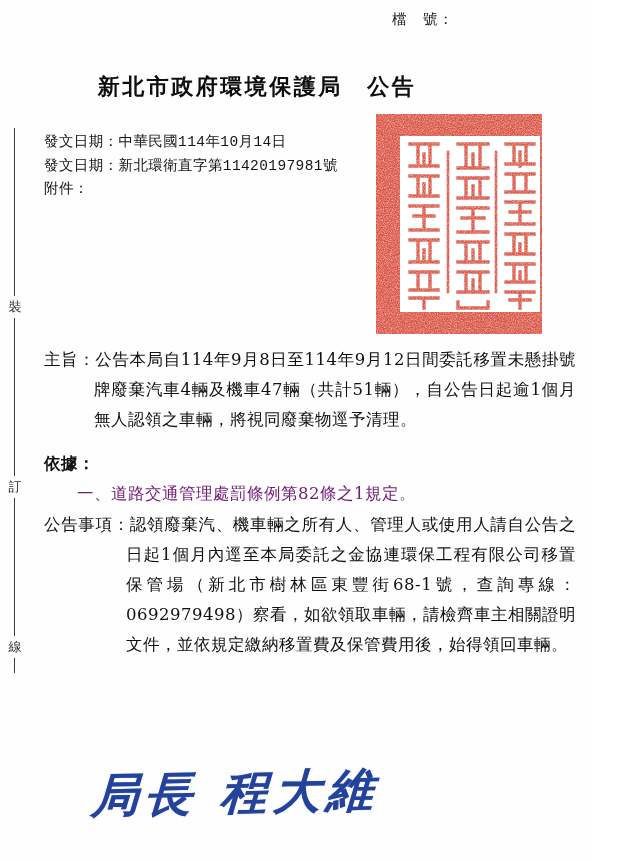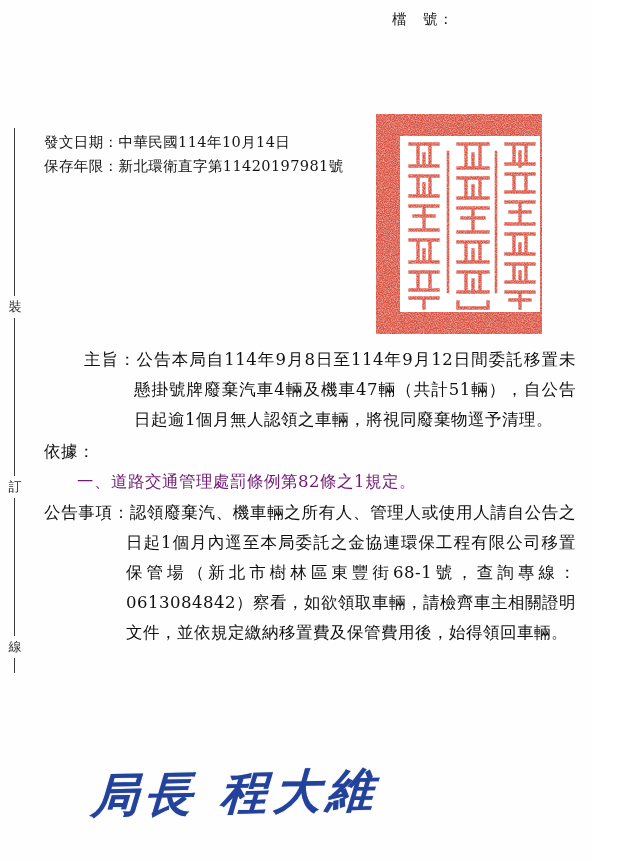--- a/index.html
+++ b/index.html
@@ -56,20 +56,21 @@
     left: 44px;
     top: 131px;
     width: 320px;
   }
   .meta-row {
     font-size: 14.5px;
     line-height: 23.5px;
     letter-spacing: 0.4px;
     white-space: pre;
     color: #151515;
+    font-family: Liberation Mono, monospace;
   }
 
   
   .seal {
     position: absolute;
     left: 374px;
     top: 112px;
     width: 170px;
     height: 224px;
   }
@@ -110,24 +111,24 @@
     font-size: 16.5px;
     line-height: 30px;
     letter-spacing: 0.5px;
     text-align: justify;
     color: #101010;
     margin: 0;
   }
   .para.hang {
     padding-left: 50px;
     text-indent: -50px;
-    margin-left: 40px;
   }
   .para.label-only {
-    margin-top: 2px;
+    margin-top: 14px;
+    font-weight: bold;
   }
   .list-item {
     font-size: 16.5px;
     line-height: 30px;
     letter-spacing: 0.5px;
     color: #701a75;
     padding-left: 33px;
     white-space: pre-wrap;
   }
   .notice {
@@ -155,24 +156,26 @@
 </style>
 </head>
 <body>
 
 <div id="page">
 
   <div class="header-block">
     <div class="header-row">檔　號：</div>
   </div>
 
+  <div class="doc-title">新北市政府環境保護局　公告</div>
 
   <div class="meta-block">
     <div class="meta-row">發文日期：中華民國114年10月14日</div>
-    <div class="meta-row">保存年限：新北環衛直字第11420197981號</div>
+    <div class="meta-row">發文日期：新北環衛直字第11420197981號</div>
+    <div class="meta-row">附件：</div>
   </div>
 
   <div class="seal">
     <svg viewBox="0 0 170 224" xmlns="http://www.w3.org/2000/svg">
       <defs>
         <filter id="speckle">
           <feTurbulence type="fractalNoise" baseFrequency="0.85" numOctaves="4" seed="7" result="n"></feTurbulence>
           <feColorMatrix in="n" type="matrix" values="0 0 0 0 0  0 0 0 0 0  0 0 0 0 0  1 0 0 0 -0.32" result="m"></feColorMatrix>
           <feComposite in="SourceGraphic" in2="m" operator="out"></feComposite>
         </filter>
@@ -218,18 +221,18 @@
 
   <div class="binding-line"></div>
   <div class="binding-mark bm-1">裝</div>
   <div class="binding-mark bm-2">訂</div>
   <div class="binding-mark bm-3">線</div>
 
   <div class="body-block">
     <p class="para hang">主旨：公告本局自114年9月8日至114年9月12日間委託移置未懸掛號牌廢棄汽車4輛及機車47輛（共計51輛），自公告日起逾1個月無人認領之車輛，將視同廢棄物逕予清理。</p>
     <p class="para label-only">依據：</p>
     <div class="list-item">一、道路交通管理處罰條例第82條之1規定。</div>
-    <p class="para notice">公告事項：認領廢棄汽、機車輛之所有人、管理人或使用人請自公告之日起1個月內逕至本局委託之金協連環保工程有限公司移置保管場（新北市樹林區東豐街68-1號，查詢專線：0613084842）察看，如欲領取車輛，請檢齊車主相關證明文件，並依規定繳納移置費及保管費用後，始得領回車輛。</p>
+    <p class="para notice">公告事項：認領廢棄汽、機車輛之所有人、管理人或使用人請自公告之日起1個月內逕至本局委託之金協連環保工程有限公司移置保管場（新北市樹林區東豐街68-1號，查詢專線：0692979498）察看，如欲領取車輛，請檢齊車主相關證明文件，並依規定繳納移置費及保管費用後，始得領回車輛。</p>
   </div>
 
   <div class="signature">局長 程大維</div>
 
 </div>
 
 </body></html>

